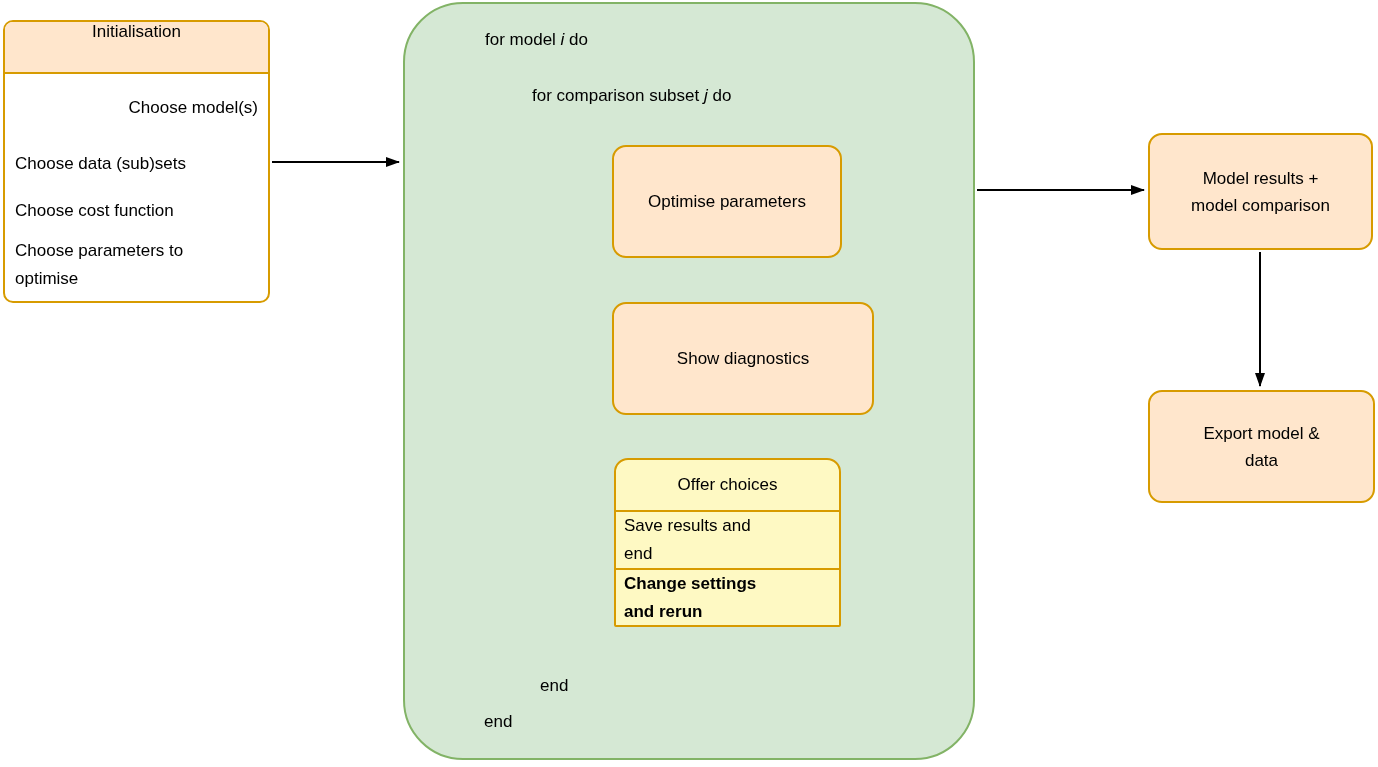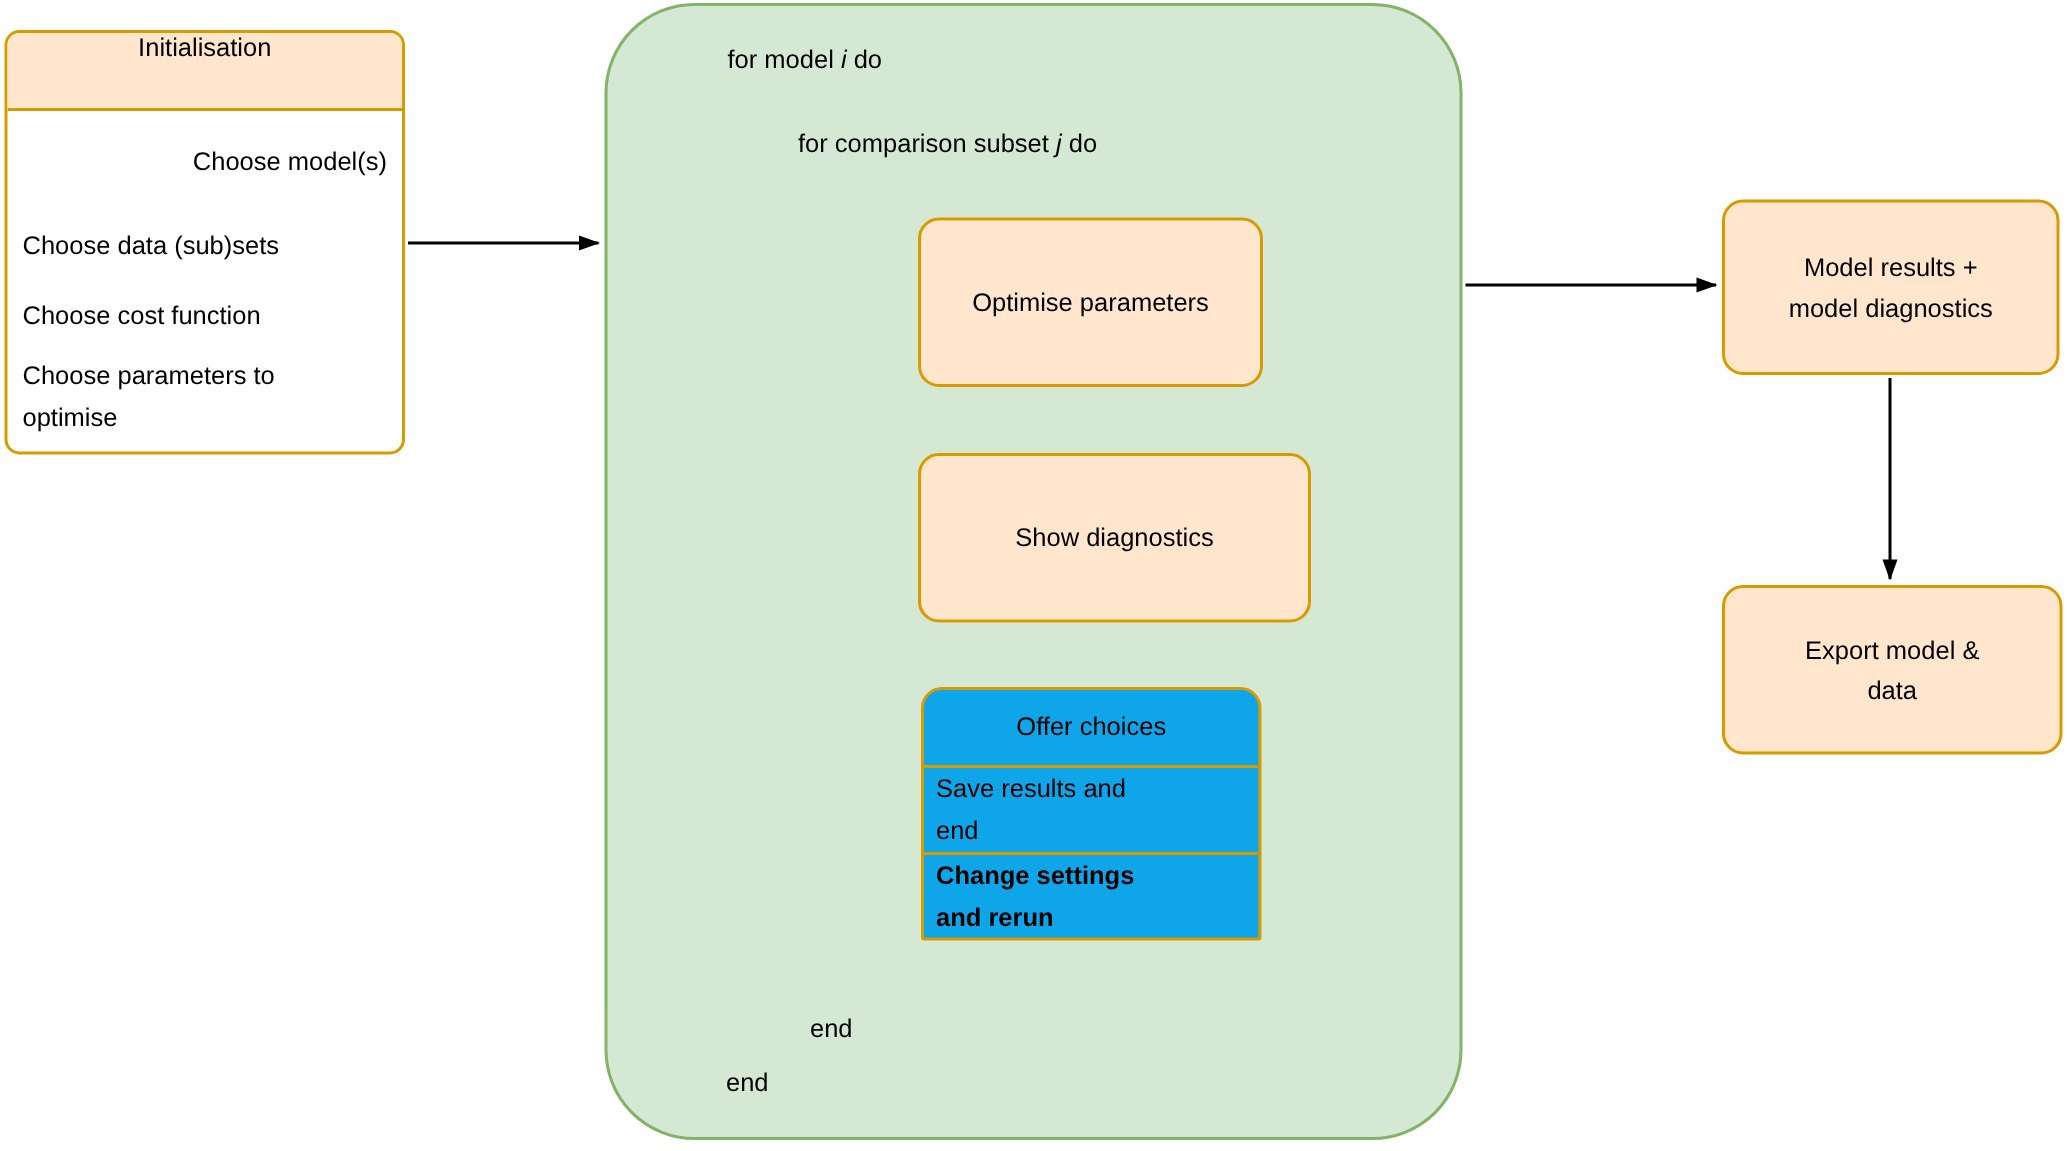--- a/index.html
+++ b/index.html
@@ -77,21 +77,21 @@
 
   
   .step-optimise   { left: 612px; top: 145px; width: 230px; height: 113px; }
   .step-diagnostics{ left: 612px; top: 302px; width: 262px; height: 113px; }
 
   
   .choices-box {
     position: absolute;
     left: 614px; top: 458px;
     width: 227px; height: 169px;
-    background: #0ea5e9;
+    background: #fef9c3;
     border: 2px solid #d79b00;
     border-radius: 14px 14px 2px 2px;
     display: flex;
     flex-direction: column;
     overflow: hidden;
   }
   .choices-header {
     flex: 0 0 52px;
     border-bottom: 2px solid #d79b00;
     display: flex;
@@ -169,17 +169,17 @@
     <div class="choices-header">
       <span>Offer choices</span>
     </div>
     <div class="choices-row">Save results and
 end</div>
     <div class="choices-row">Change settings
 and rerun</div>
   </div>
 
   <div class="node results-box">Model results +
-model diagnostics</div>
+model comparison</div>
   <div class="node export-box">Export model &amp;
 data</div>
 
 </div>
 
 </body></html>

